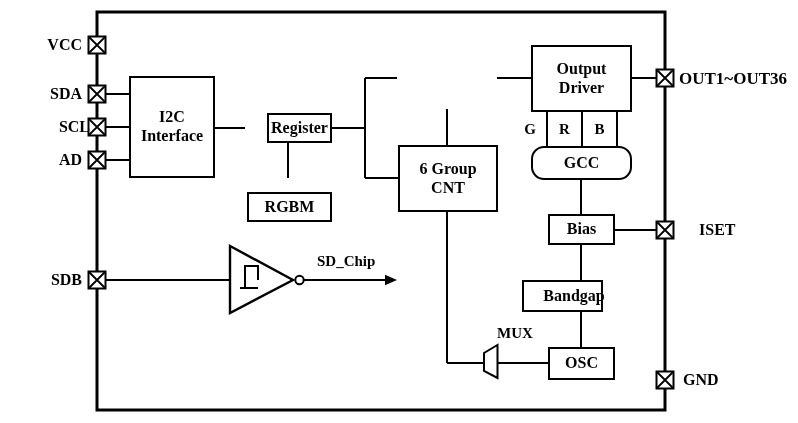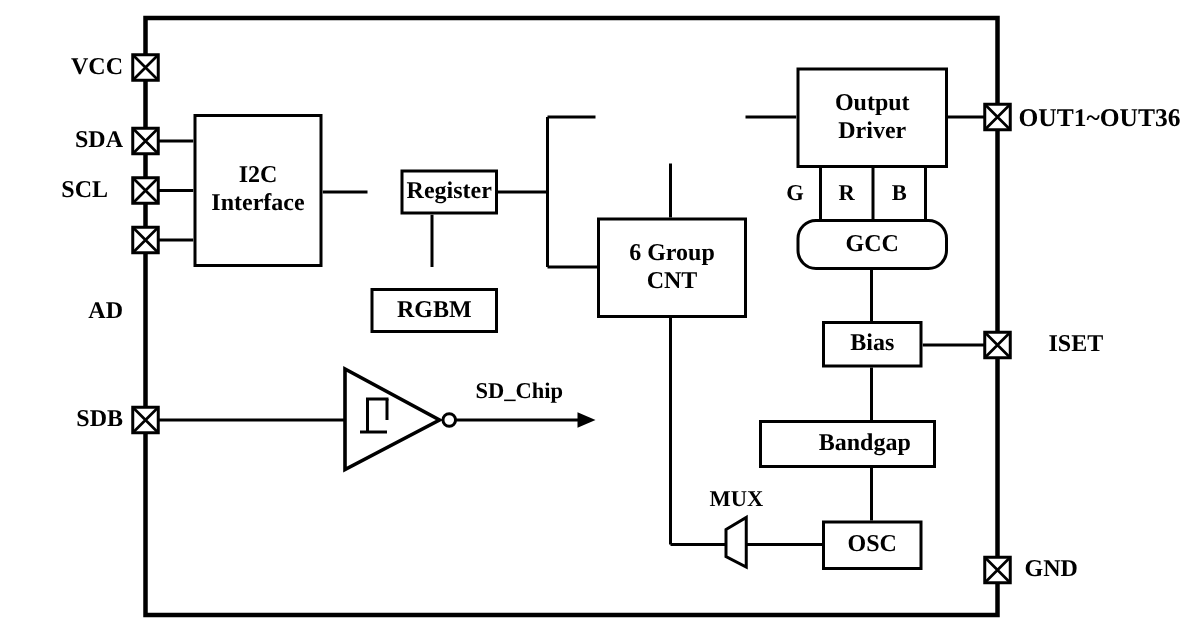--- a/index.html
+++ b/index.html
@@ -121,33 +121,33 @@
   <div class="block" style="left:129px;top:76px;width:86px;height:102px;">I2C
 Interface</div>
   <div class="block" style="left:245px;top:113px;width:65px;height:30px;margin-left:22px;">Register</div>
   <div class="block" style="left:247px;top:192px;width:85px;height:30px;">RGBM</div>
   <div class="block thick" style="left:398px;top:145px;width:100px;height:67px;">6 Group
 CNT</div>
   <div class="block thick" style="left:531px;top:45px;width:101px;height:67px;">Output
 Driver</div>
   <div class="block" style="left:531px;top:146px;width:101px;height:34px;border-radius:13px;">GCC</div>
   <div class="block" style="left:548px;top:214px;width:67px;height:31px;">Bias</div>
-  <div class="block" style="left:506px;top:280px;width:118px;height:32px;padding-left:23px;">Bandgap</div>
+  <div class="block" style="left:522px;top:280px;width:81px;height:32px;padding-left:23px;">Bandgap</div>
   <div class="block" style="left:548px;top:347px;width:67px;height:33px;">OSC</div>
 
   <div class="cell-letter" style="left:517px;top:112px;width:26px;height:34px;">G</div>
   <div class="cell-letter" style="left:547px;top:112px;width:35px;height:34px;">R</div>
   <div class="cell-letter" style="left:582px;top:112px;width:35px;height:34px;">B</div>
 
   <div class="lbl right-align" style="left:34px;top:37px;width:48px;">VCC</div>
   <div class="lbl right-align" style="left:34px;top:86px;width:48px;">SDA</div>
-  <div class="lbl right-align" style="left:24px;top:119px;width:48px;font-family:Liberation Serif, serif;">SCL</div>
-  <div class="lbl right-align" style="left:34px;top:152px;width:48px;margin-top:48px;">AD</div>
+  <div class="lbl right-align" style="left:42px;top:119px;width:48px;font-family:Liberation Serif, serif;">SCL</div>
+  <div class="lbl right-align" style="left:34px;top:152px;width:48px;">AD</div>
   <div class="lbl right-align" style="left:34px;top:272px;width:48px;">SDB</div>
 
   <div class="lbl" style="left:679px;top:70px;font-size:17px;">OUT1~OUT36</div>
   <div class="lbl" style="left:699px;top:222px;font-family:Liberation Serif, serif;">ISET</div>
   <div class="lbl" style="left:683px;top:372px;">GND</div>
 
-  <div class="lbl center" style="left:464px;top:326px;width:54px;font-size:15px;">MUX</div>
+  <div class="lbl center" style="left:488px;top:326px;width:54px;font-size:15px;">MUX</div>
   <div class="lbl" style="left:317px;top:254px;font-size:15px;">SD_Chip</div>
 
 </div>
 
 </body></html>

